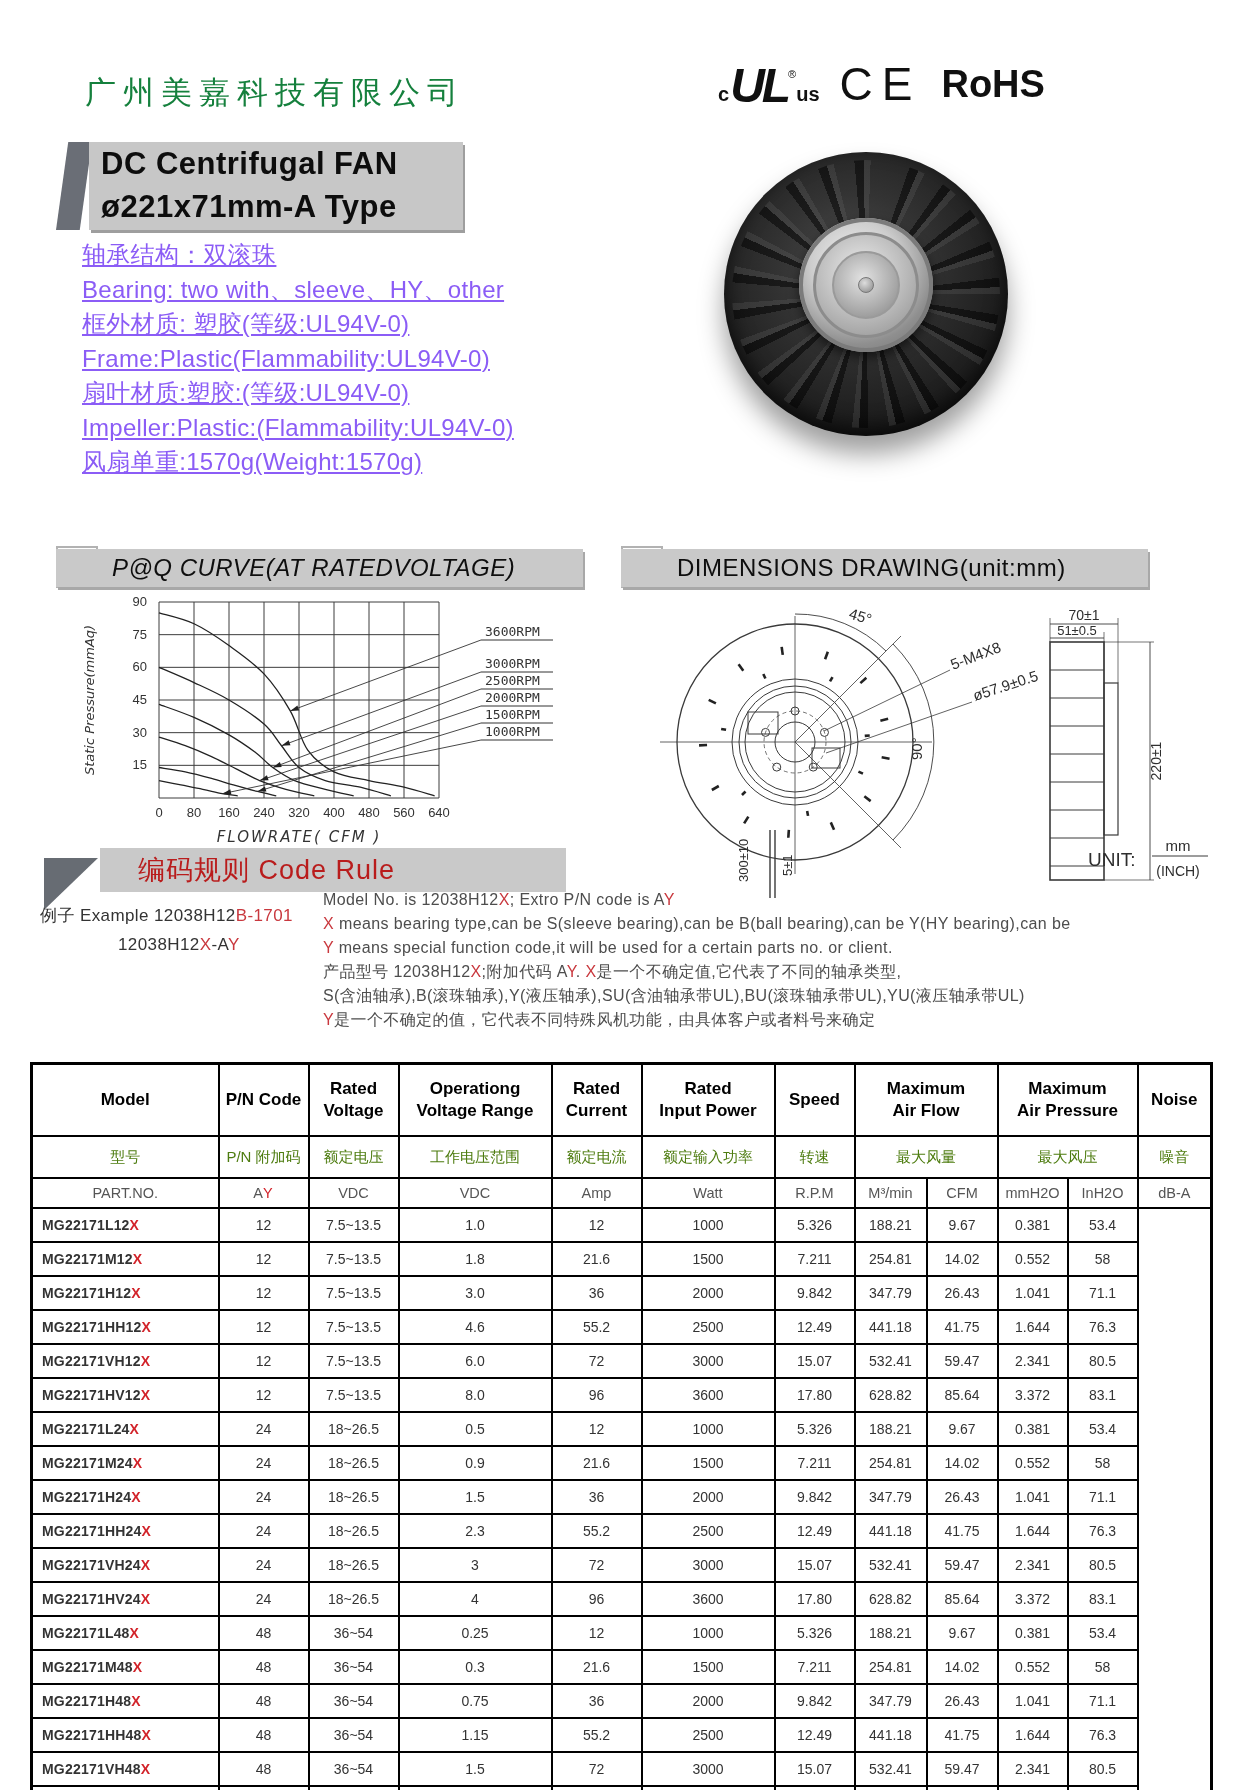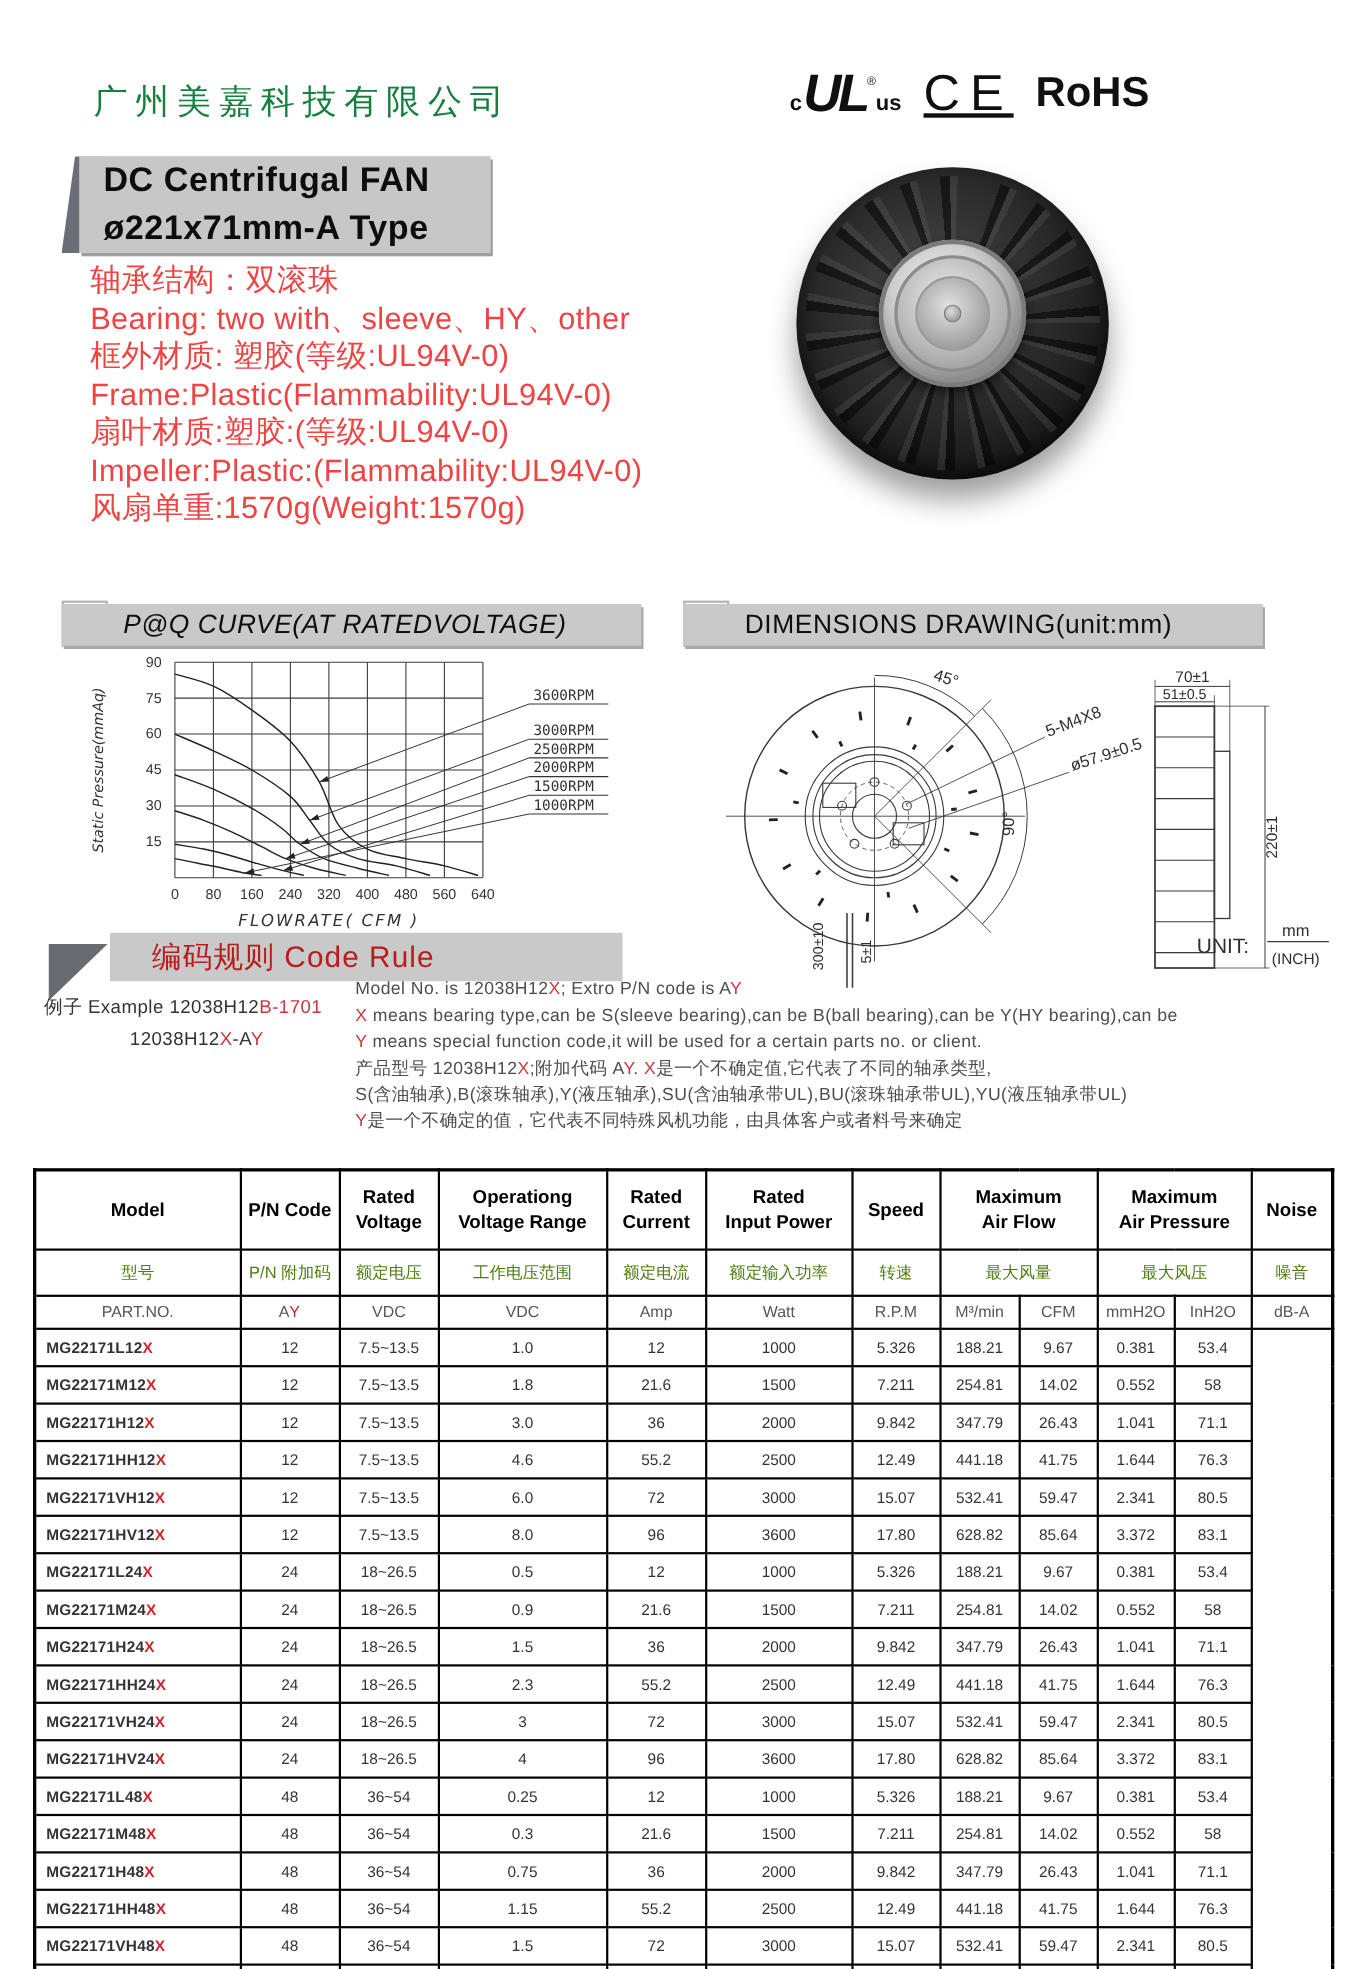--- a/index.html
+++ b/index.html
@@ -7,31 +7,31 @@
         font-family:"Liberation Sans",sans-serif;color:#111;}
   
   .company{position:absolute;left:85px;top:72px;font-family:"DejaVu Serif",serif;
            font-size:31px;letter-spacing:7px;color:#15803d;}
   .certs{position:absolute;left:718px;top:62px;display:flex;align-items:flex-end;gap:20px;color:#101010;}
   .cul{display:flex;align-items:flex-end;}
   .cul .c{font-size:20px;font-weight:700;margin-right:1px;}
   .cul .ul{font-size:48px;font-weight:800;letter-spacing:-3px;line-height:40px;font-style:italic;}
   .cul .reg{font-size:11px;vertical-align:top;margin-bottom:26px;}
   .cul .us{font-size:20px;font-weight:700;}
-  .ce{font-size:46px;font-weight:500;letter-spacing:9px;line-height:44px;text-decoration:underline;}
+  .ce{font-size:46px;font-weight:500;letter-spacing:9px;line-height:44px;}
   .rohs{font-size:38px;font-weight:700;line-height:44px;}
   
   .banner-accent{position:absolute;left:56px;top:142px;width:36px;height:88px;background:#6a6e76;
                  clip-path:polygon(34% 0,100% 0,66% 100%,0 100%);}
-  .banner{position:absolute;left:72px;top:142px;width:374px;height:88px;background:#c7c7c7;
-          box-shadow:2px 3px 0 #9e9e9e;padding-left:22px;box-sizing:border-box;}
+  .banner{position:absolute;left:89px;top:142px;width:374px;height:88px;background:#c7c7c7;
+          box-shadow:2px 3px 0 #9e9e9e;padding-left:12px;box-sizing:border-box;}
   .banner div{font-size:31px;font-weight:700;line-height:43px;color:#0d0d0d;letter-spacing:.5px;}
   
   #specs{position:absolute;left:82px;top:238px;width:580px;}
-  .spec-line{font-size:28px;line-height:34.5px;color:#ef4444;letter-spacing:.3px;white-space:nowrap;}
+  .spec-line{font-size:24px;line-height:34.5px;color:#8b5cf6;letter-spacing:.3px;white-space:nowrap;text-decoration:underline;}
   
   .fan-wrap{position:absolute;left:712px;top:126px;width:312px;height:382px;}
   .fan-body{position:absolute;left:12px;top:26px;width:284px;height:284px;border-radius:50%;
     background:radial-gradient(circle at 45% 40%,#4c4c4c 0%,#333 32%,#1d1d1d 68%,#090909 100%);
     box-shadow:0 18px 26px rgba(0,0,0,.38),inset 0 -8px 20px rgba(0,0,0,.65);}
   .fan-blades{position:absolute;inset:8px;border-radius:50%;
     background:repeating-conic-gradient(from 10deg,rgba(0,0,0,0) 0deg 9deg,rgba(0,0,0,.5) 9deg 13deg,rgba(110,110,110,.22) 13deg 16deg);}
   .fan-hub{position:absolute;left:50%;top:47%;width:134px;height:134px;transform:translate(-50%,-50%);
     border-radius:50%;background:radial-gradient(circle at 42% 35%,#f4f4f4,#cdcdcd 38%,#8f8f8f 68%,#6c6c6c 100%);
     box-shadow:0 5px 12px rgba(0,0,0,.6),inset 0 0 0 4px #7b7b7b;}

